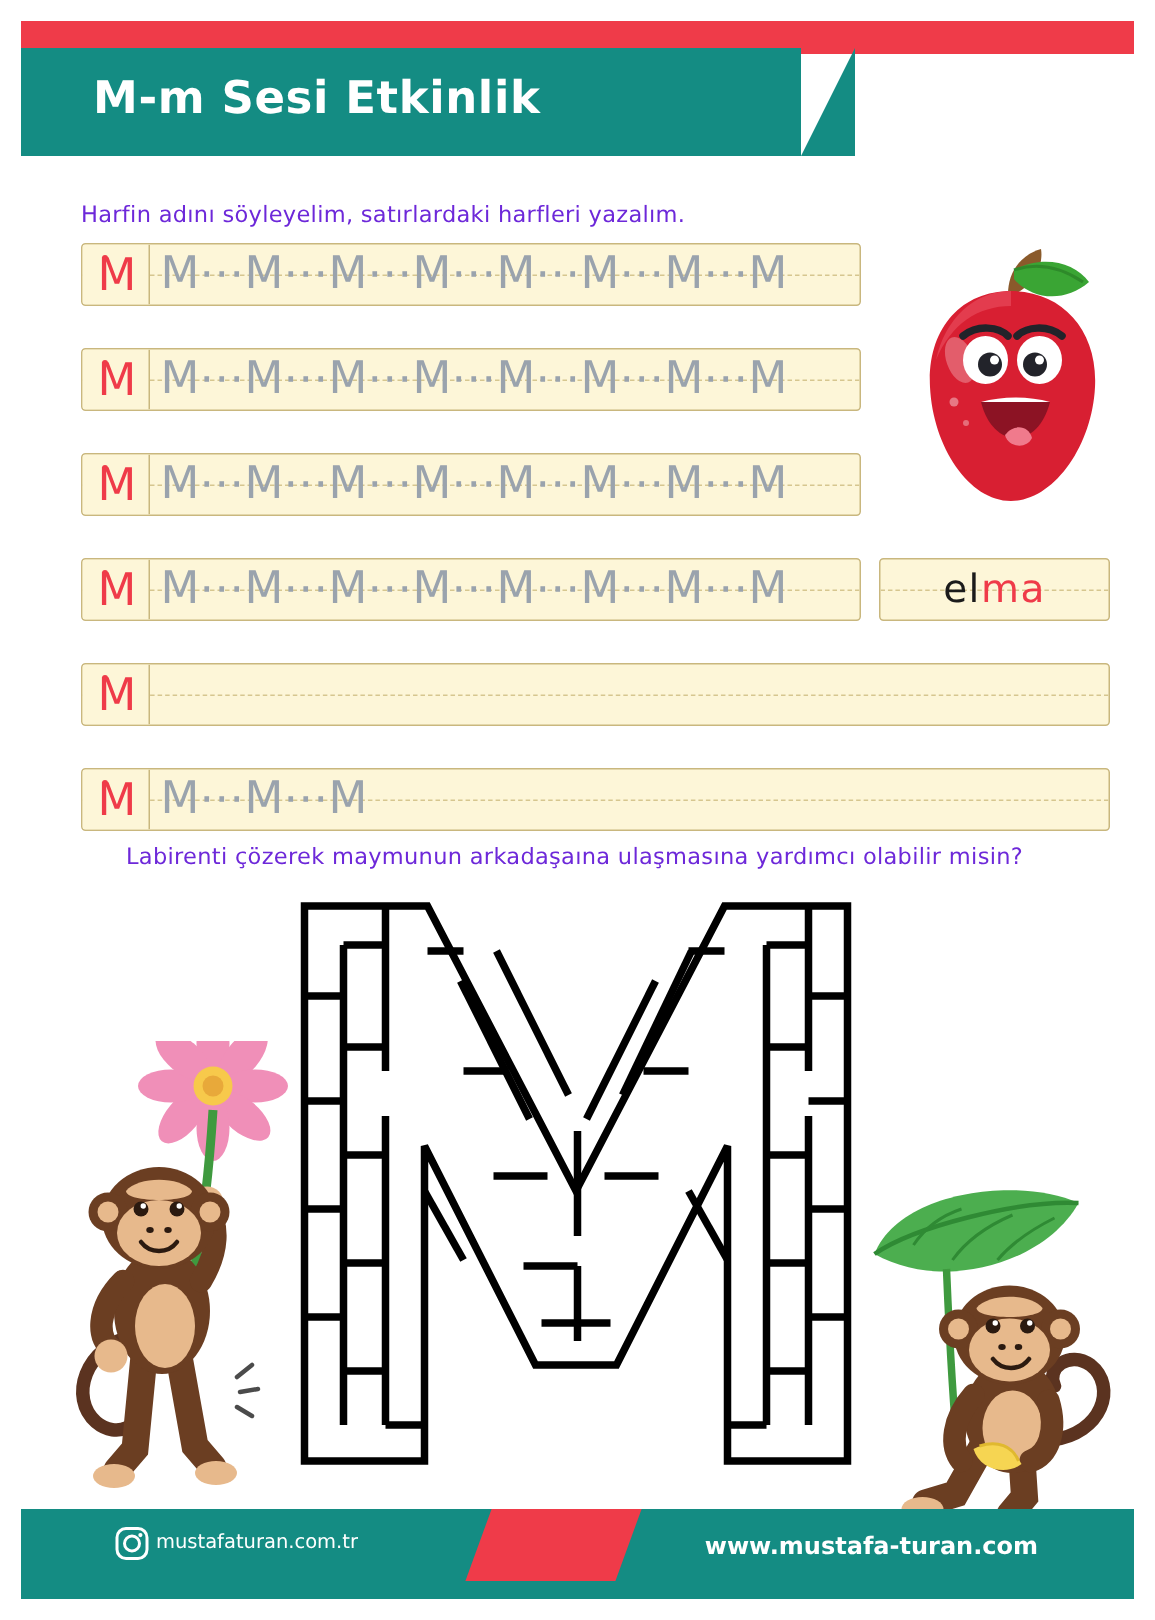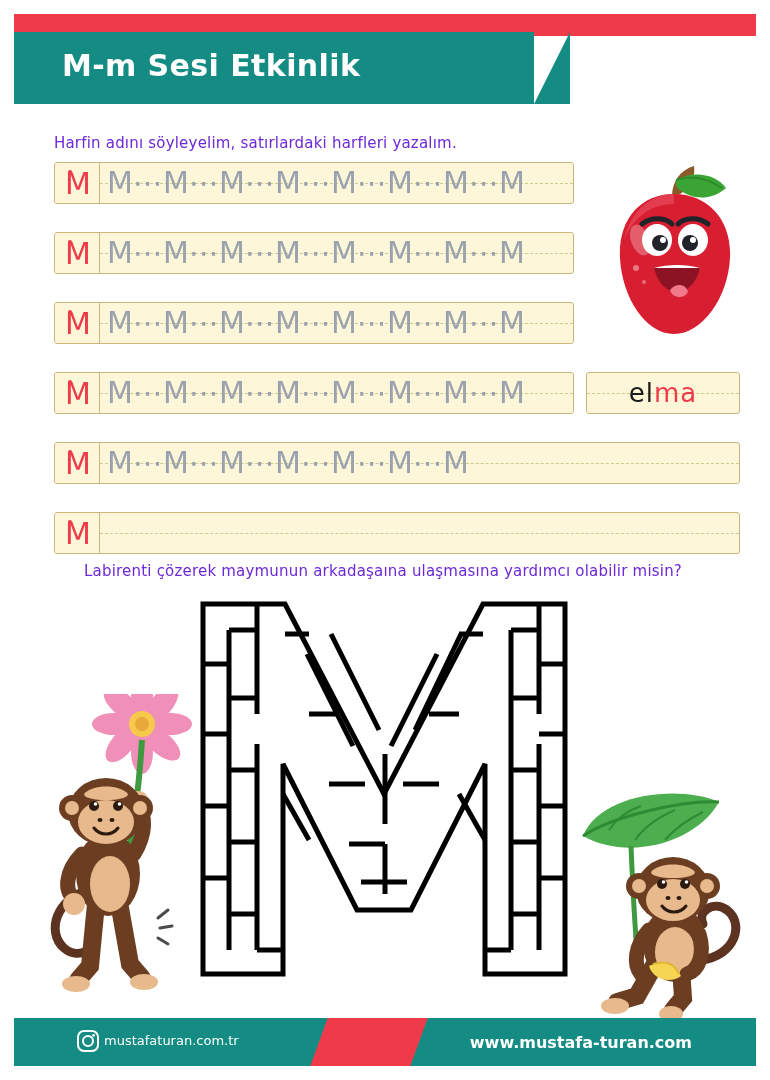--- a/index.html
+++ b/index.html
@@ -228,21 +228,21 @@
     width: 190px;
     height: 250px;
   }
 
   
   .footer {
     position: absolute;
     left: 0;
     bottom: 0;
     width: 742px;
-    height: 48px;
+    height: 60px;
     background: #148c83;
     overflow: hidden;
   }
   .footer-red {
     position: absolute;
     left: 305px;
     top: 0;
     width: 100px;
     height: 48px;
     background: #ef3b49;
@@ -336,30 +336,30 @@
       <div class="midline"></div>
       <div class="word-text"><span class="b">el</span><span class="r">ma</span></div>
     </div>
 
     <div class="trace-row" style="left:40px; top:428px; width:686px;">
       <div class="midline"></div>
       <div class="startbox">
         <div class="dot-red"></div>
         <div class="model-letter">M</div>
       </div>
-      <div class="letters">
-        <span class="ghost">M⋯</span><span class="ghost">M⋯</span><span class="ghost">M⋯</span><span class="ghost">M⋯</span><span class="ghost">M⋯</span><span class="ghost">M⋯</span><span class="ghost">M</span>
-      </div>
     </div>
 
     <div class="trace-row" style="left:40px; top:498px; width:686px;">
       <div class="midline"></div>
       <div class="startbox">
         <div class="dot-red"></div>
         <div class="model-letter">M</div>
+      </div>
+      <div class="letters">
+        <span class="ghost">M⋯</span><span class="ghost">M⋯</span><span class="ghost">M</span>
       </div>
     </div>
 
     <div class="apple-wrap">
       <svg viewBox="0 0 130 190" width="130" height="190" xmlns="http://www.w3.org/2000/svg">
         <path d="M62 32 C62 18 70 6 84 2 C86 14 78 28 64 33 Z" fill="#8a5a2b"></path>
         <path d="M66 16 C84 6 106 10 116 24 C100 38 78 36 66 22 Z" fill="#3aa534"></path>
         <path d="M66 16 C84 10 100 16 112 24" fill="none" stroke="#2e8a2a" stroke-width="2"></path>
         <path d="M64 30 C30 30 8 56 10 94 C12 134 36 170 64 170 C92 170 118 134 120 94 C122 56 98 30 64 30 Z" fill="#d81f32"></path>
         <path d="M64 30 C40 30 20 48 14 76 C24 52 42 40 64 40 Z" fill="#e8485a" opacity="0.7"></path>

